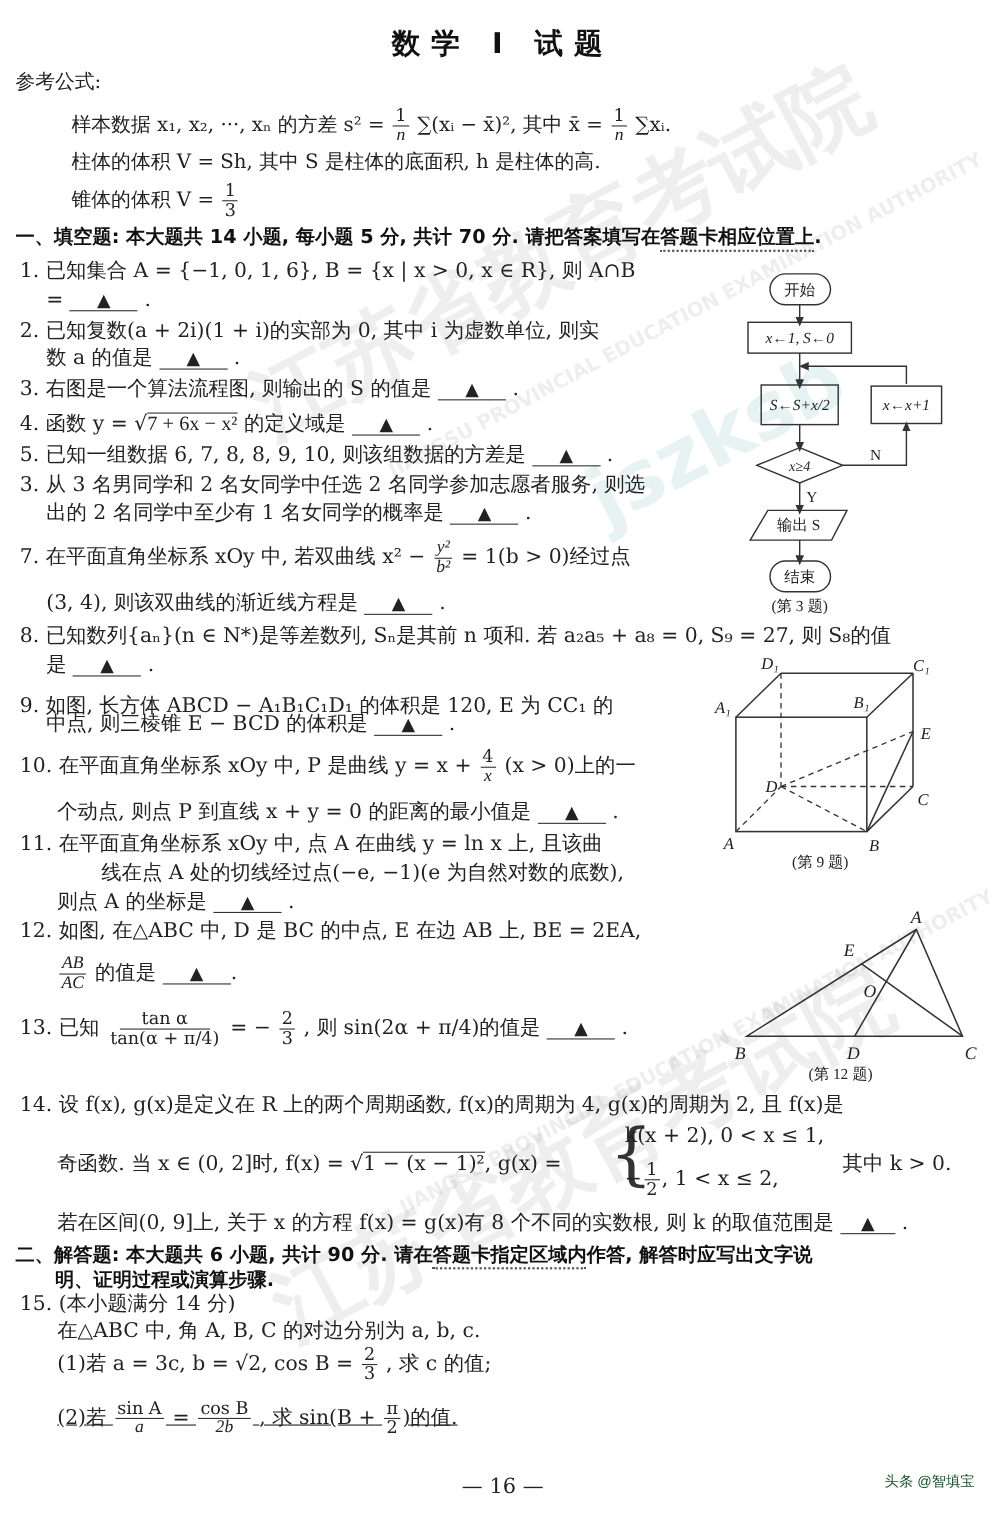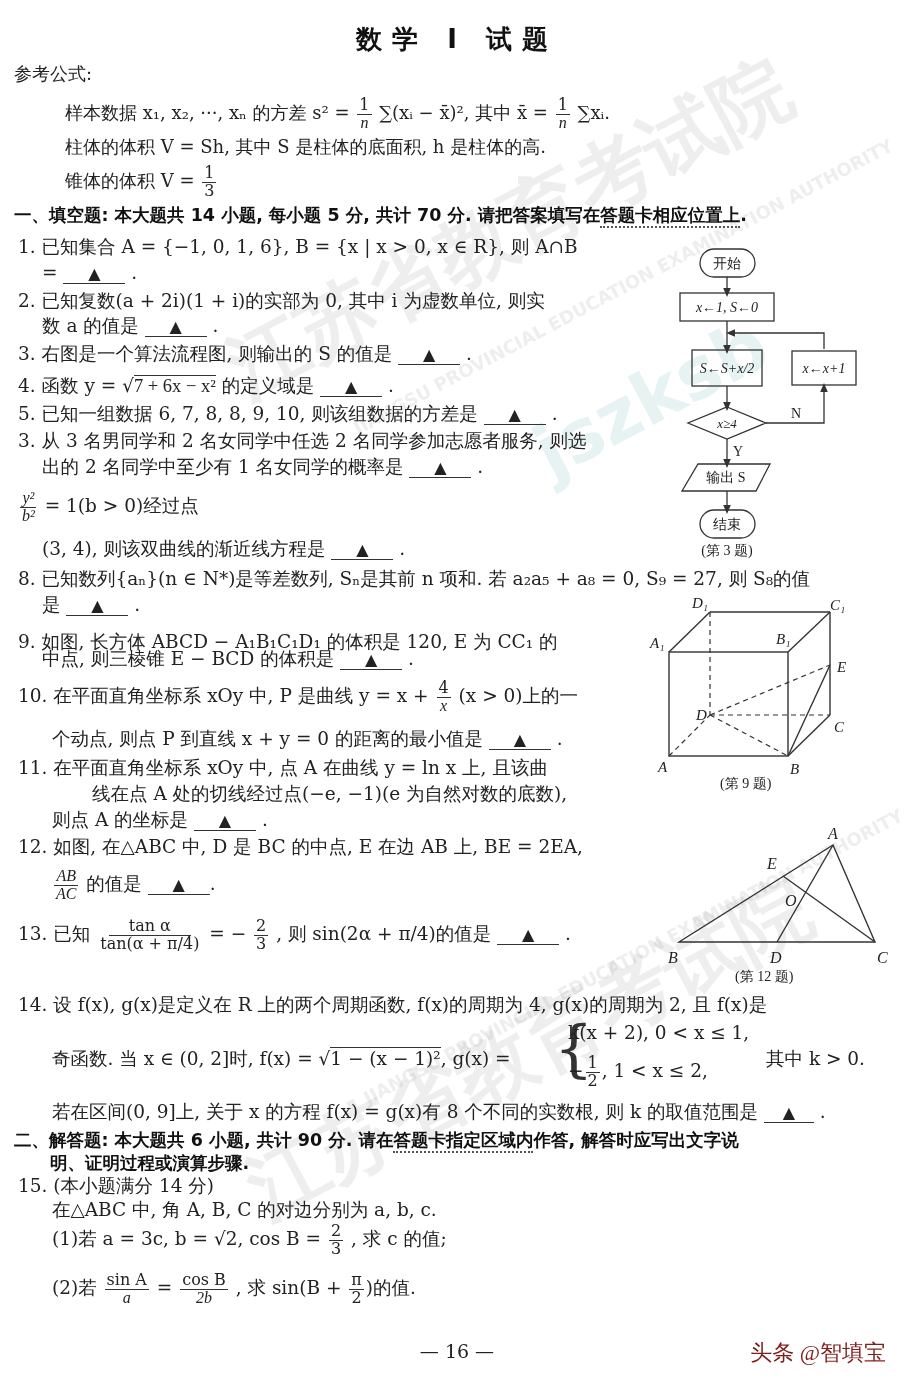--- a/index.html
+++ b/index.html
@@ -12,21 +12,21 @@
   .q { font-size: 18.5px; line-height: 1.2; }
   i, .it { font-style: italic; font-family: "Liberation Serif", serif; }
   .blank { display: inline-block; min-width: 62px; border-bottom: 1px solid #333; text-align: center; font-size: 16px; line-height: 1; padding-bottom: 1px; }
   .frac { display: inline-flex; flex-direction: column; align-items: center; vertical-align: middle; font-size: 16px; line-height: 1.05; margin: 0 2px; }
   .frac .num { border-bottom: 1px solid #333; padding: 0 2px; }
   .frac .den { padding: 0 2px; }
   .dotted { border-bottom: 2px dotted #555; padding-bottom: 1px; }
   .watermark { position: absolute; color: rgba(160,160,160,0.18); font-family: "DejaVu Sans", sans-serif; font-weight: bold; pointer-events: none; white-space: nowrap; }
   svg text { font-family: "Liberation Serif", serif; font-style: italic; }
   .footer-page { left: 0; width: 914px; top: 1340px; text-align: center; font-size: 19px; }
-  .footer-brand { right: 28px; top: 1338px; font-family: Liberation Serif, serif; font-size: 22px; color: #7f1d1d; }
+  .footer-brand { right: 28px; top: 1338px; font-family: Liberation Sans, sans-serif; font-size: 13px; color: #14532d; }
 </style>
 </head>
 <body>
 
 <div class="watermark" style="left:210px;top:330px;font-size:78px;transform:rotate(-28deg);transform-origin:left top;">江苏省教育考试院</div>
 <div class="watermark" style="left:230px;top:1150px;font-size:78px;transform:rotate(-28deg);transform-origin:left top;">江苏省教育考试院</div>
 <div class="watermark" style="left:350px;top:420px;font-size:18px;transform:rotate(-28deg);transform-origin:left top;">JIANGSU PROVINCIAL EDUCATION EXAMINATION AUTHORITY</div>
 <div class="watermark" style="left:360px;top:1090px;font-size:18px;transform:rotate(-28deg);transform-origin:left top;">JIANGSU PROVINCIAL EDUCATION EXAMINATION AUTHORITY</div>
 <div class="watermark" style="left:520px;top:420px;font-size:72px;transform:rotate(-28deg);transform-origin:left top;color:rgba(120,190,190,0.18);">jszksb</div>
 
@@ -88,20 +88,21 @@
   <span class="blank">▲</span> .
 </div>
 
 <div class="abs q" style="left:18px;top:430px;">3. 从 3 名男同学和 2 名女同学中任选 2 名同学参加志愿者服务, 则选</div>
 <div class="abs q" style="left:42px;top:456px;">
   <span>出的 2 名同学中至少有 1 名女同学的概率是</span>
   <span class="blank">▲</span> .
 </div>
 
 <div class="abs q" style="left:18px;top:490px;">
+  <span>7. 在平面直角坐标系 xOy 中, 若双曲线 x² −</span>
   <span class="frac it">
       <span class="num">y²</span>
       <span class="den">b²</span>
     </span>
   <span>= 1(b &gt; 0)经过点</span>
 </div>
 <div class="abs q" style="left:42px;top:538px;">
   <span>(3, 4), 则该双曲线的渐近线方程是</span>
   <span class="blank">▲</span> .
 </div>
@@ -190,21 +191,21 @@
 <div class="abs q" style="left:18px;top:1175px;">15. (本小题满分 14 分)</div>
 <div class="abs q" style="left:52px;top:1199px;">在△ABC 中, 角 A, B, C 的对边分别为 a, b, c.</div>
 <div class="abs q" style="left:52px;top:1223px;">
   <span>(1)若 a = 3c, b = √2, cos B =</span>
   <span class="frac">
       <span class="num">2</span>
       <span class="den">3</span>
     </span>
   <span>, 求 c 的值;</span>
 </div>
-<div class="abs q" style="left:52px;top:1272px;">
+<div class="abs q" style="left:52px;top:1272px;text-decoration:underline;">
   <span>(2)若</span>
   <span class="frac">
       <span class="num">sin A</span>
       <span class="den it">a</span>
     </span>
   <span>=</span>
   <span class="frac">
       <span class="num">cos B</span>
       <span class="den it">2b</span>
     </span>

